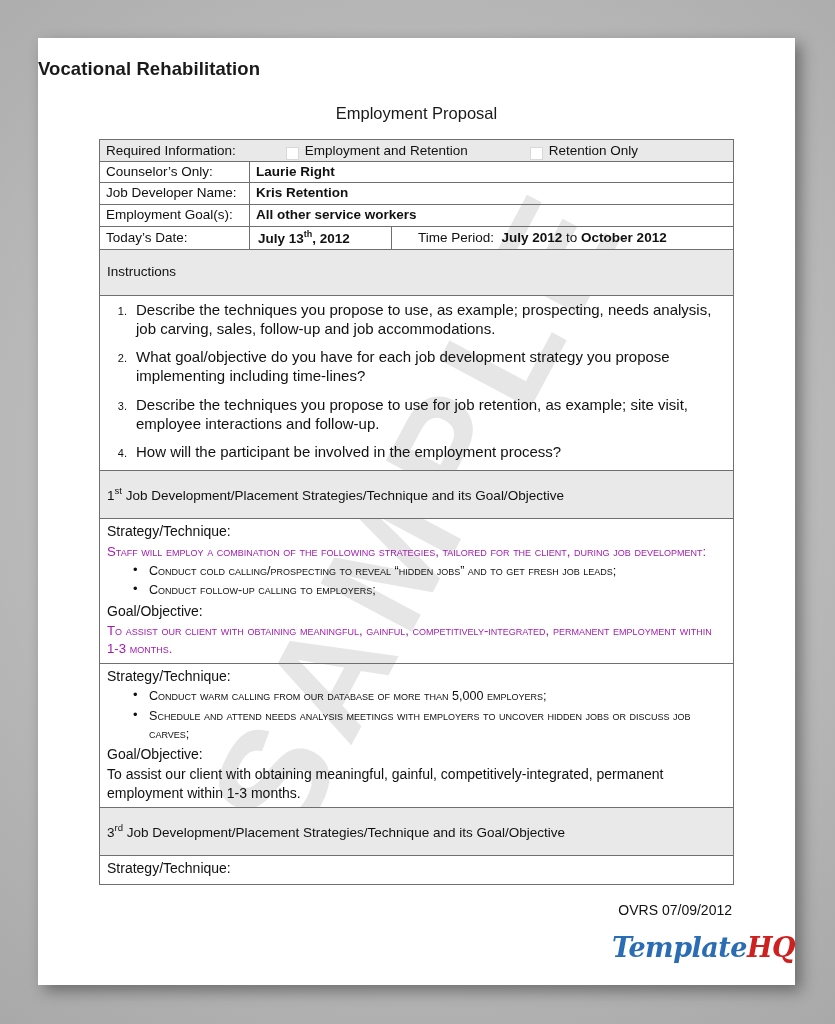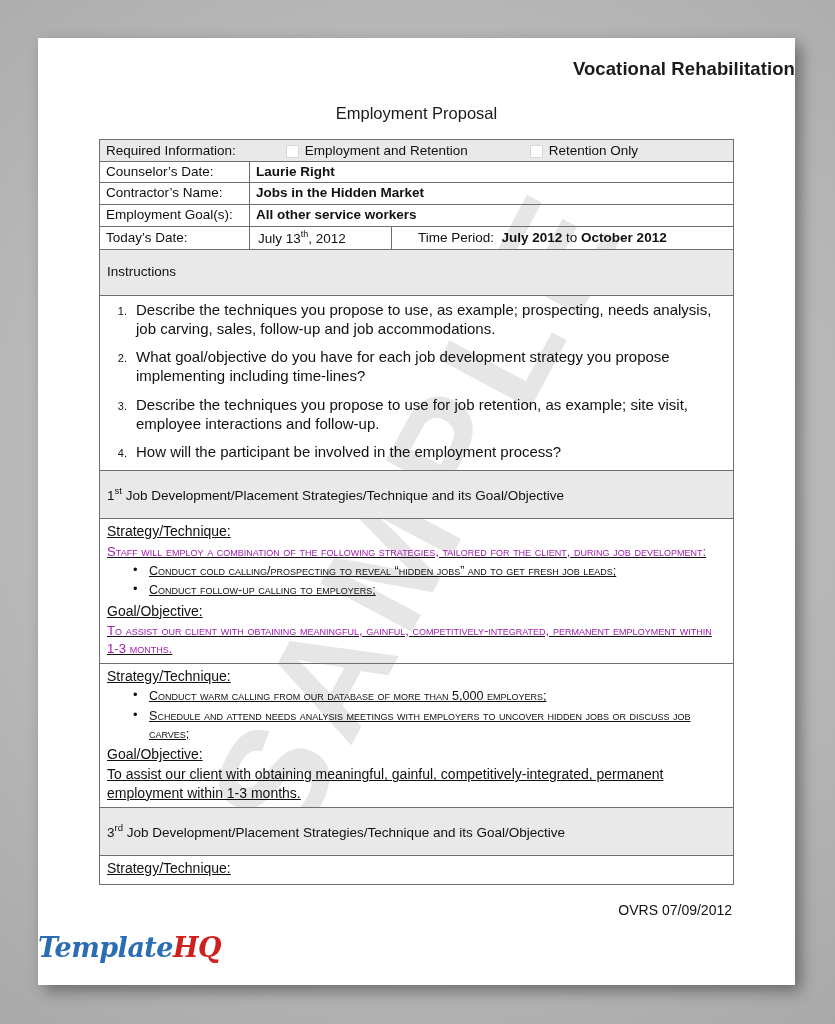--- a/index.html
+++ b/index.html
@@ -46,21 +46,21 @@
     pointer-events: none;
     z-index: 1;
     user-select: none;
   }
   .content {
     position: relative;
     z-index: 2;
     padding: 0;
   }
   .doc-title {
-    text-align: right;
+    text-align: left;
     font-size: 18.5px;
     font-weight: bold;
     color: #1a1a1a;
     margin-top: 20px;
     letter-spacing: 0.1px;
   }
   .doc-subtitle {
     text-align: center;
     font-size: 16.5px;
     color: #1a1a1a;
@@ -79,21 +79,21 @@
     padding: 2px 6px;
     font-size: 13.5px;
     color: #111;
     vertical-align: middle;
     line-height: 1.24;
   }
   .shaded { background: #e9e9e9; }
   .req-row td { padding-top: 3px; padding-bottom: 1px; }
   .req-line {
     display: flex;
-    align-items: center;
+    align-items: flex-end;
     font-size: 13.5px;
     white-space: nowrap;
   }
   .req-line .lbl { margin-right: 4px; }
   .spacer-sm { display: inline-block; width: 34px; }
   .spacer-md { display: inline-block; width: 46px; }
   .spacer-lg { display: inline-block; width: 62px; }
   .cbx {
     display: inline-block;
     width: 13px;
@@ -113,21 +113,21 @@
     position: absolute;
     left: 0; top: 50%;
     width: 100%;
     height: 1px;
     background: #333;
   }
   .cbx.checked::before { transform: rotate(45deg); }
   .cbx.checked::after  { transform: rotate(-45deg); }
   .fld-label { width: 150px; font-size: 13.5px; }
   .fld-value { font-weight: bold; font-size: 13.5px; }
-  .date-cell { width: 142px; font-weight: normal; text-align: left; padding-left: 8px !important; }
+  .date-cell { width: 142px; font-weight: bold; text-align: left; padding-left: 8px !important; }
   .tp-cell { padding-left: 26px !important; }
   .tp-cell .tp-lbl { font-weight: normal; }
   .tp-cell .tp-val { font-weight: bold; }
   sup { font-size: 9px; vertical-align: super; }
 
   .sect-head {
     font-size: 14.5px;
     color: #111;
     padding: 14px 7px !important;
   }
@@ -151,21 +151,21 @@
     width: 30px;
     flex: 0 0 30px;
     text-align: right;
     padding-right: 9px;
     font-size: 11px;
     padding-top: 4px;
     box-sizing: border-box;
   }
   ol.instr li .txt { flex: 1 1 auto; }
 
-  .body-cell { padding: 3px 7px 5px 7px !important; text-decoration: underline; }
+  .body-cell { padding: 3px 7px 5px 7px !important; }
   .sub-label {
     font-size: 14px;
     color: #111;
     margin: 1px 0 2px 0;
   }
   .sc {
     font-variant: small-caps;
     font-size: 13.2px;
     line-height: 1.32;
     color: #a21caf;
@@ -200,21 +200,21 @@
 
   .footer-note {
     width: 635px;
     margin: 17px auto 0 auto;
     text-align: right;
     font-size: 14px;
     color: #111;
     padding-right: 4px;
   }
   .logo-wrap {
-    text-align: left;
+    text-align: right;
     margin-top: 14px;
   }
   .logo {
     display: inline-block;
     font-family: "DejaVu Serif", serif;
     font-weight: bold;
     font-style: italic;
     font-size: 27px;
     letter-spacing: -0.5px;
   }
@@ -251,26 +251,26 @@
             <span class="cbx faint"></span>
             <span>Employment and Retention</span>
             <span class="spacer-lg"></span>
             <span class="cbx faint"></span>
             <span>Retention Only</span>
           </div>
         </td>
       </tr>
 
       <tr>
-        <td class="fld-label">Counselor’s Date:</td>
+        <td class="fld-label">Counselor’s Only:</td>
         <td class="fld-value" colspan="2">Laurie Right</td>
       </tr>
       <tr>
-        <td class="fld-label">Contractor’s Name:</td>
-        <td class="fld-value" colspan="2">Jobs in the Hidden Market</td>
+        <td class="fld-label">Job Developer Name:</td>
+        <td class="fld-value" colspan="2">Kris Retention</td>
       </tr>
       <tr>
         <td class="fld-label">Employment Goal(s):</td>
         <td class="fld-value" colspan="2">All other service workers</td>
       </tr>
 
       <tr>
         <td class="fld-label">Today’s Date:</td>
         <td class="date-cell"><span>July 13</span><sup>th</sup><span>, 2012</span></td>
         <td class="tp-cell"><span class="tp-lbl">Time Period:</span>&nbsp;&nbsp;<span class="tp-val">July 2012</span><span> to </span><span class="tp-val">October 2012</span></td>

